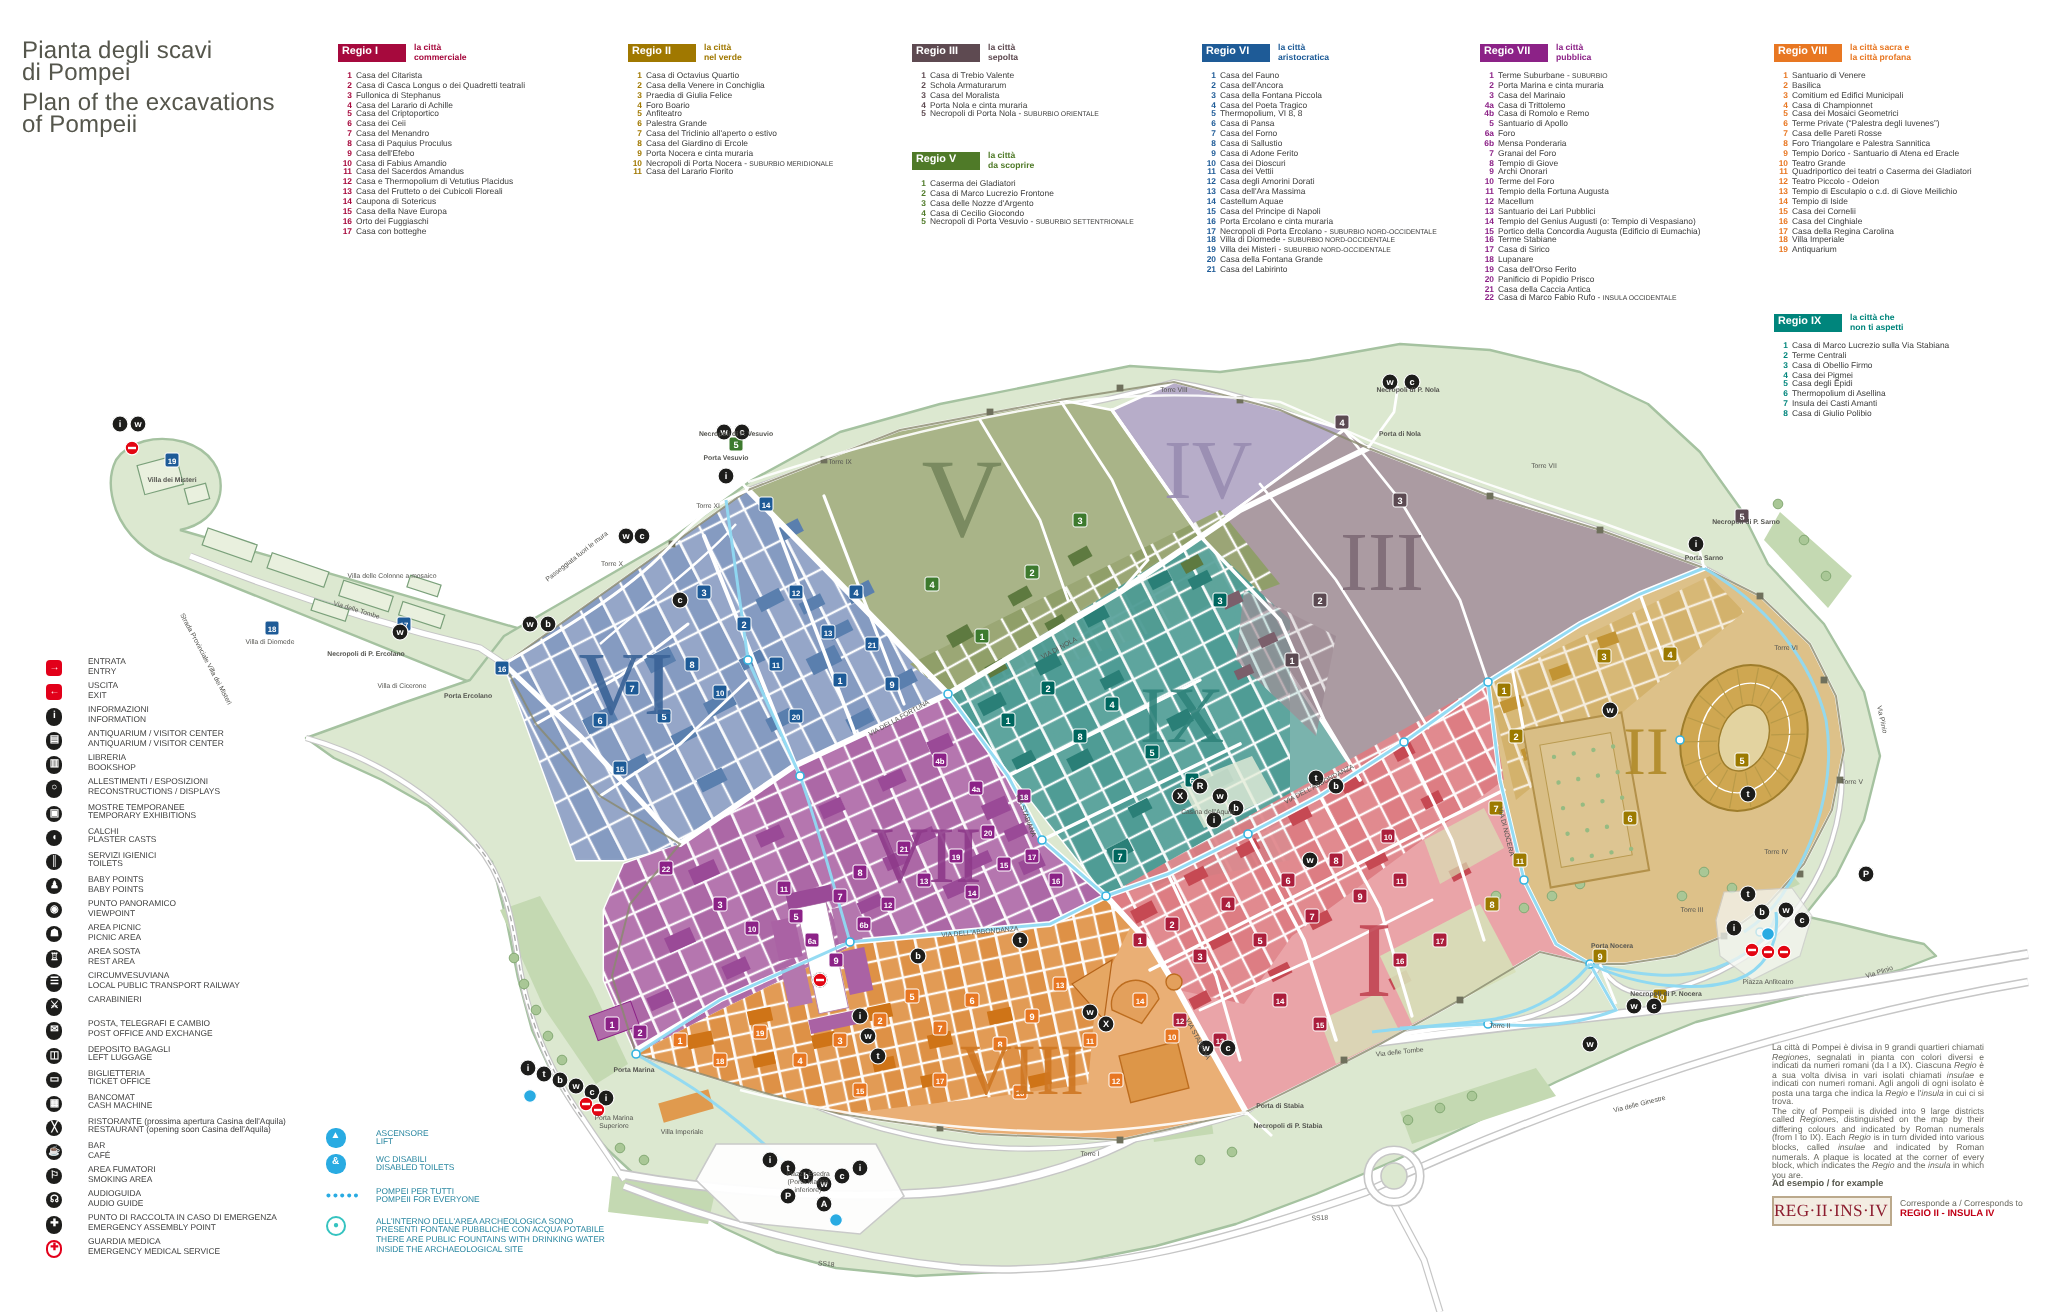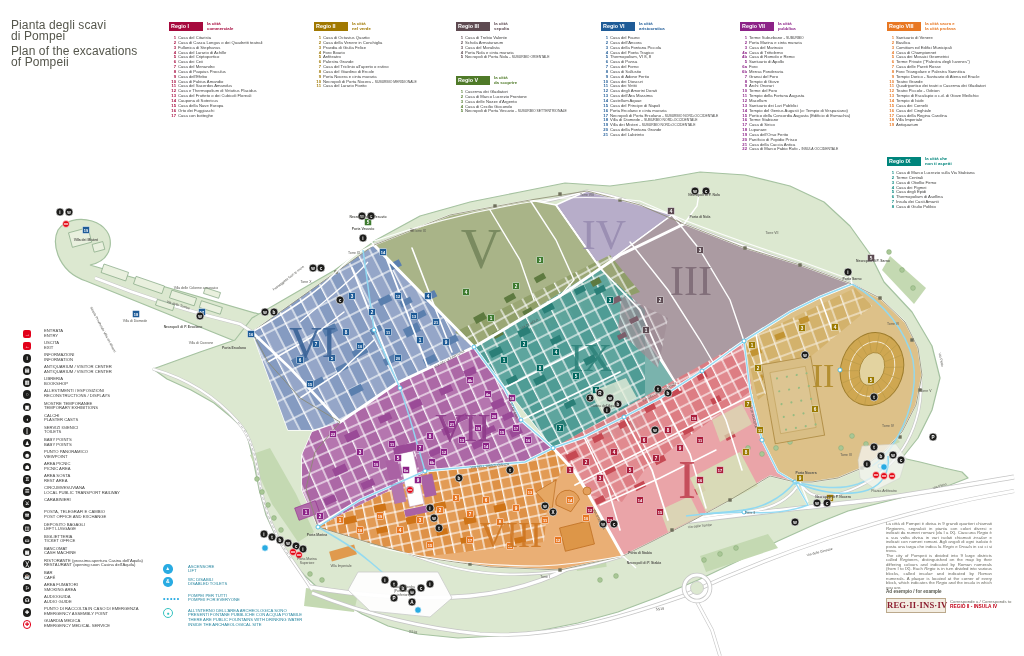--- a/index.html
+++ b/index.html
@@ -19,21 +19,21 @@
 .li{position:relative;height:12.1px}
 .ic{position:absolute;left:0;top:1px;width:8.4px;height:8.4px;border-radius:50%;background:#1d1d1b;color:#fff;font-size:5px;line-height:8.4px;text-align:center;font-weight:bold}
 .ic.red{background:#e2001a;border-radius:2px}
 .lt{position:absolute;left:21px;top:0;font-size:4.2px;line-height:4.7px;color:#3d3d3c;white-space:nowrap}
 .bleg{left:163px;top:564px}
 .bli{position:relative}
 .bic{position:absolute;left:0;top:0;width:9.5px;height:9.5px;border-radius:50%;background:#29abe2;color:#fff;font-size:5px;line-height:9.5px;text-align:center;font-weight:bold}
 .blt{position:absolute;left:25px;top:0.5px;font-size:4.2px;line-height:4.7px;color:#26859f;white-space:nowrap}
 .para{left:886px;top:522px;width:106px;font-size:4.3px;line-height:4.55px;color:#68685f;text-align:justify}
 .regbox{left:886px;top:598px;width:58px;height:12.5px;background:#f3ede2;border:1px solid #bba98c;
- font-family:"Liberation Serif",serif;color:#8c1d2f;font-size:8.6px;font-weight:bold;text-align:right;line-height:12.5px;letter-spacing:.2px}
+ font-family:"Liberation Serif",serif;color:#8c1d2f;font-size:8.6px;font-weight:normal;text-align:left;line-height:12.5px;letter-spacing:.2px}
 </style>
 </head>
 <body>
 <div class="page">
 <svg class="abs" style="left:0;top:0" width="1024" height="656" viewBox="0 0 1024 656">
 <path d="M58,230 C64,221 78,217 92,221 C105,225 112,235 110,247 C108,257 100,263 90,265 L262,315 L262,352 L86,281 C74,277 63,268 58,255 C54,244 55,236 58,230 Z" fill="#dce8d0" stroke="#a5c2a0" stroke-width="1.2"></path>
 <polygon points="252,318 290,296 335,270 376,240 420,216 470,202 520,192 565,183 610,186 655,180 700,172 745,175 790,186 824,202 850,226 870,254 884,282 912,312 932,346 940,378 932,410 918,438 902,458 920,462 944,468 962,472 968,478 950,485 920,493 880,503 848,511 818,523 778,541 738,561 698,580 658,597 618,612 578,623 538,631 498,636 458,638 418,634 388,626 362,614 338,599 318,588 304,575 291,560 277,539 266,515 259,489 253,459 246,431 231,417 214,403 191,390 167,379 153,369 200,352 235,340" fill="#dce8d0" stroke="#a5c2a0" stroke-width="1.2" stroke-linejoin="round"></polygon>
 <polygon points="250,455 270,448 296,494 314,532 298,542 272,504" fill="#c4d9b2" stroke="none"></polygon>
 <polygon points="306,588 358,594 354,612 304,606" fill="#c4d9b2" stroke="none"></polygon>
 <polygon points="700,556 768,534 778,548 706,572" fill="#c4d9b2" stroke="none"></polygon>

